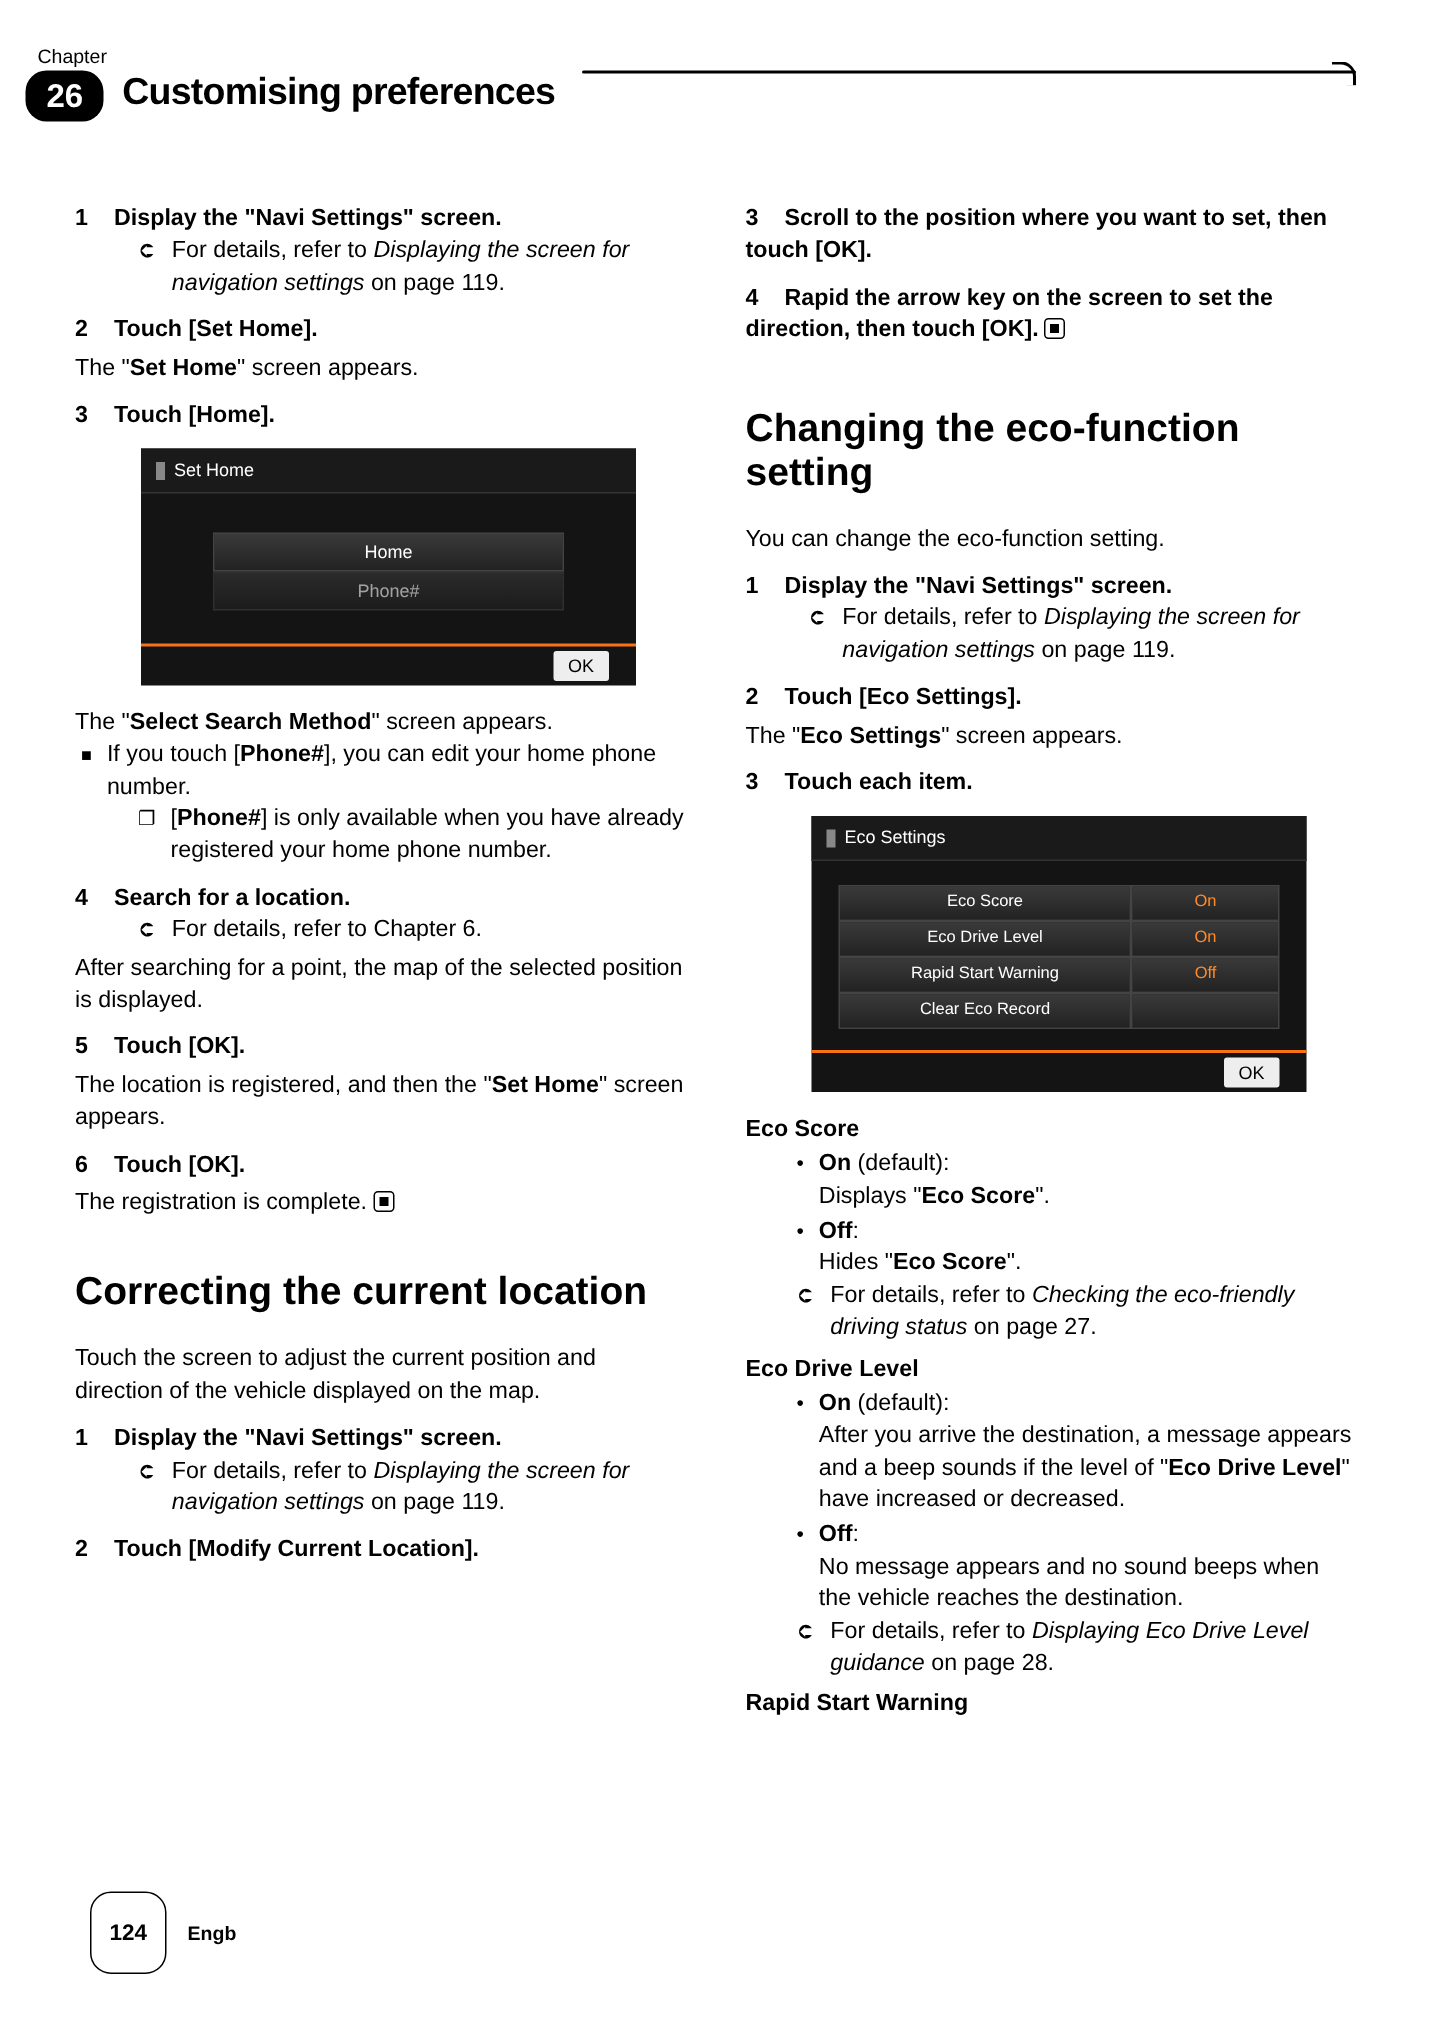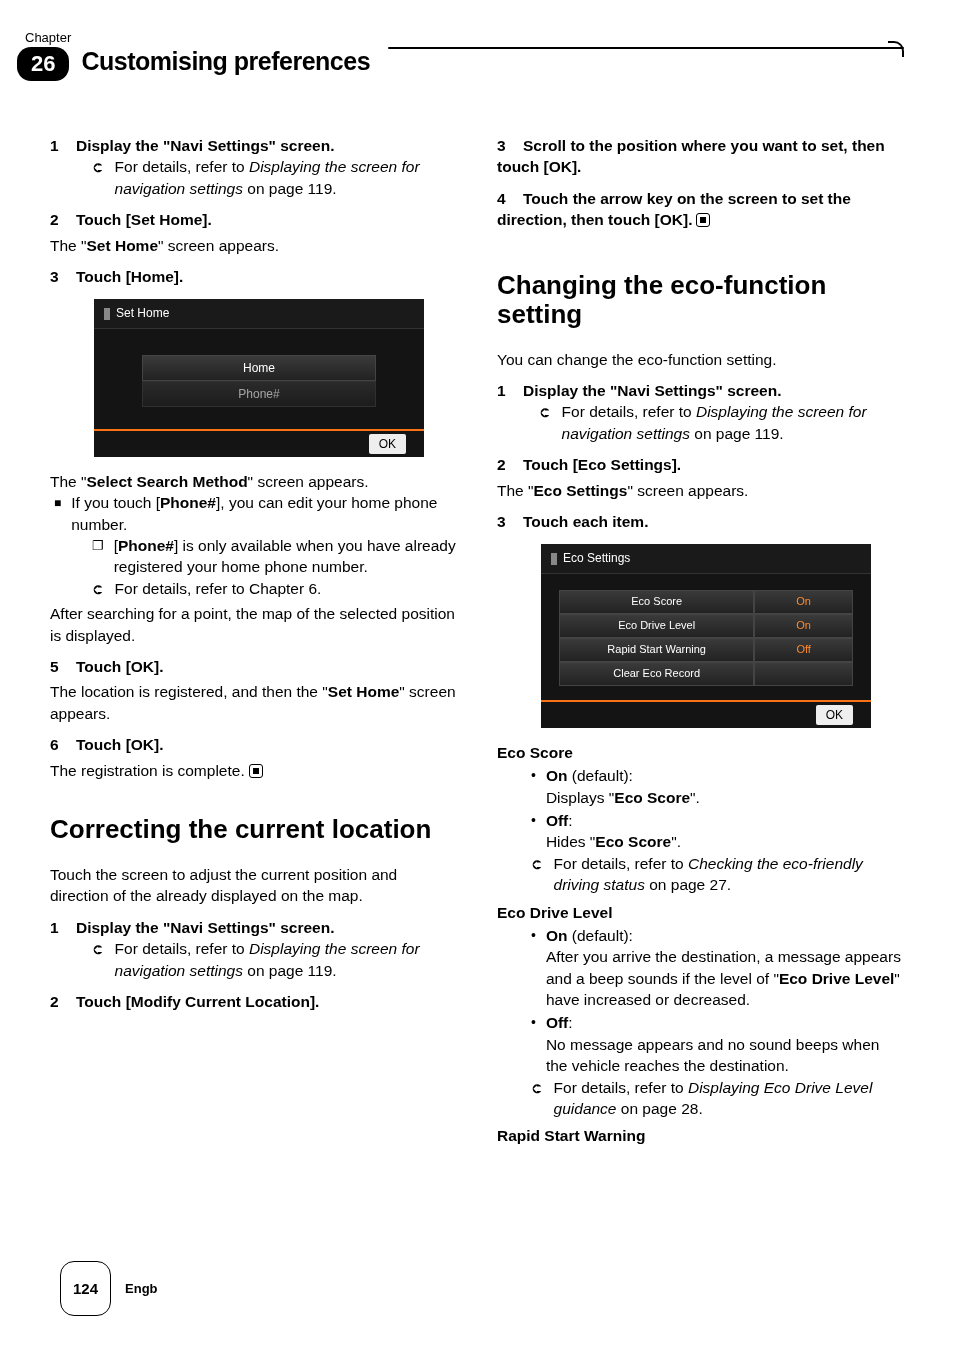--- a/index.html
+++ b/index.html
@@ -114,20 +114,23 @@
         </span>
       </div>
 
       <div class="note-row">
         <span class="note-icon">❐</span>
         <span>
           <span>[</span><b>Phone#</b><span>] is only available when you have already registered your home phone number.</span>
         </span>
       </div>
 
+      <p class="step mt10">
+        <span class="num">4</span><span>Search for a location.</span>
+      </p>
       <div class="ref-row">
         <span class="ref-icon">➲</span>
         <span>For details, refer to Chapter 6.</span>
       </div>
       <p class="para">After searching for a point, the map of the selected position is displayed.</p>
 
       <p class="step mt10">
         <span class="num">5</span><span>Touch [OK].</span>
       </p>
       <p class="para">
@@ -135,21 +138,21 @@
       </p>
 
       <p class="step mt10">
         <span class="num">6</span><span>Touch [OK].</span>
       </p>
       <p class="para">
         <span>The registration is complete.</span><span class="end-icon"></span>
       </p>
 
       <h2 class="section-h">Correcting the current location</h2>
-      <p class="para mt6">Touch the screen to adjust the current position and direction of the already displayed on the map.</p>
+      <p class="para mt6">Touch the screen to adjust the current position and direction of the vehicle displayed on the map.</p>
 
       <p class="step mt10">
         <span class="num">1</span><span>Display the "Navi Settings" screen.</span>
       </p>
       <div class="ref-row">
         <span class="ref-icon">➲</span>
         <span>
           <span>For details, refer to </span><span class="italic">Displaying the screen for navigation settings</span><span> on page 119.</span>
         </span>
       </div>
@@ -160,21 +163,21 @@
 
     </div>
 
     <div class="col">
 
       <p class="step">
         <span class="num">3</span><span>Scroll to the position where you want to set, then touch [OK].</span>
       </p>
 
       <p class="step mt10">
-        <span class="num">4</span><span>Touch the arrow key on the screen to set the direction, then touch [OK].</span><span class="end-icon"></span>
+        <span class="num">4</span><span>Rapid the arrow key on the screen to set the direction, then touch [OK].</span><span class="end-icon"></span>
       </p>
 
       <h2 class="section-h" style="margin-top:40px;">Changing the eco-function setting</h2>
       <p class="para mt6">You can change the eco-function setting.</p>
 
       <p class="step mt10">
         <span class="num">1</span><span>Display the "Navi Settings" screen.</span>
       </p>
       <div class="ref-row">
         <span class="ref-icon">➲</span>

